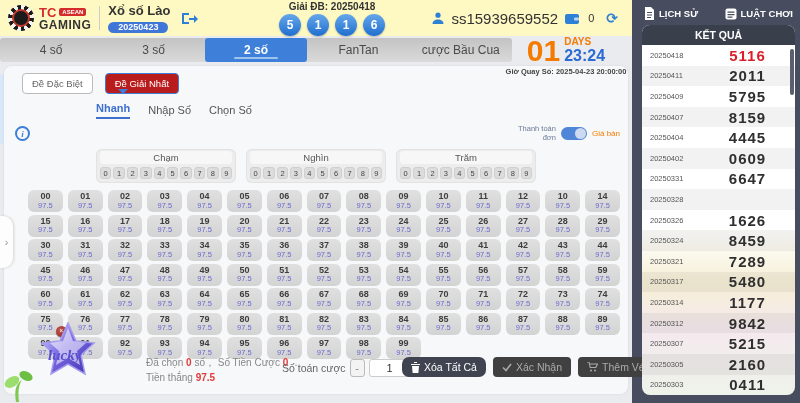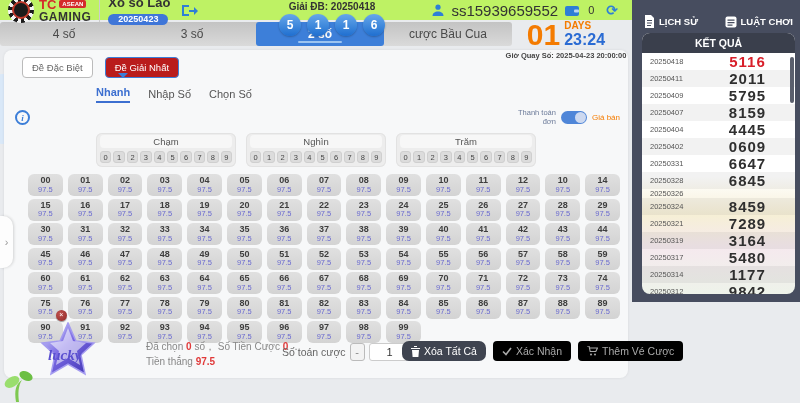--- a/index.html
+++ b/index.html
@@ -2,21 +2,21 @@
 <html><head>
 <meta charset="utf-8">
 <style>
   * { box-sizing: border-box; margin: 0; padding: 0; }
   html, body { width: 800px; height: 403px; overflow: hidden; }
   body { font-family: "Liberation Sans", "DejaVu Sans", sans-serif; background: #e9ebee; }
   .app { display: flex; width: 800px; height: 403px; }
   .main { position: relative; width: 632px; height: 403px; background: #e9ebee; }
 
   
-  .header { position: relative; display: flex; align-items: center; height: 20px; background: #bef264; padding: 0 8px; z-index: 5; }
+  .header { position: relative; display: flex; align-items: center; height: 36px; background: #fef9c3; padding: 0 8px; z-index: 5; }
   .chip { width: 26px; height: 26px; border-radius: 50%; background:
       repeating-conic-gradient(#f3f3f3 0 18deg, #1b1b1b 18deg 36deg); position: relative; flex: 0 0 auto; }
   .chip::after { content:""; position: absolute; inset: 4px; border-radius: 50%; background: #1b1b1b; border: 2px solid #c0392b; }
   .brand { margin-left: 5px; line-height: 1; }
   .brand-top { display: flex; align-items: center; gap: 3px; }
   .brand-tc { color: #d42b2b; font-weight: bold; font-size: 13px; }
   .brand-asean { background: #d42b2b; color: #fff; font-size: 6px; font-weight: bold; padding: 1px 3px; border-radius: 2px; }
   .brand-gaming { color: #333; font-weight: bold; font-size: 12px; letter-spacing: .5px; }
   .vdiv { width: 1px; height: 24px; background: #ccc; margin: 0 8px; }
   .lottery { line-height: 1; }
@@ -82,31 +82,31 @@
   .summary { position: absolute; left: 142px; top: 0; font-size: 10px; color: #888; line-height: 1.45; }
   .summary .red { color: #e03a3a; font-weight: bold; }
   .stake { position: absolute; left: 278px; top: 3px; display: flex; align-items: center; gap: 4px; }
   .stake-label { font-size: 10.5px; color: #666; }
   .step-btn { width: 15px; height: 18px; border: 1px solid #bbb; background: #f3f3f3; color: #888; font-size: 11px; display: flex; align-items: center; justify-content: center; border-radius: 3px; cursor: pointer; }
   .step-btn.plus { background: #d9534f; border-color: #c9443f; color: #fff; }
   .step-value { width: 42px; height: 18px; border: 1px solid #ccc; background: #fff; border-radius: 3px; font-size: 11px; color: #333; text-align: center; line-height: 17px; }
   .actions { position: absolute; left: 398px; top: 1px; display: flex; gap: 7px; }
   .act-btn { display: flex; align-items: center; gap: 4px; font-size: 10.5px; padding: 4px 9px; border-radius: 4px; cursor: pointer; white-space: nowrap; border: none; }
   .act-dark { background: #3f4450; color: #fff; border-radius: 7px; }
-  .act-disabled { background: #000000; color: #aaaaaa; }
+  .act-disabled { background: #404040; color: #aaaaaa; }
 
   
   .blob { position: absolute; left: -12px; top: 74px; width: 30px; height: 70px; background: #d9e8f8; border-radius: 16px; z-index: 0; }
   .stem { position: absolute; left: 10px; top: 200px; width: 2px; height: 172px; background: #ccd3cc; }
   .expander { position: absolute; left: 0; top: 216px; width: 13px; height: 52px; background: #fdfdfd; border-radius: 0 10px 10px 0; box-shadow: 1px 0 3px rgba(0,0,0,.15); display: flex; align-items: center; justify-content: center; color: #9a9a9a; font-size: 11px; cursor: pointer; z-index: 7; }
   .mascot { position: absolute; left: 32px; top: 322px; z-index: 6; }
   .sprout { position: absolute; left: 2px; top: 362px; z-index: 6; }
 
   
-  .sidebar { width: 168px; height: 302px; background: #474d5f; padding: 13px 5px 8px 10px; display: flex; flex-direction: column; }
+  .sidebar { width: 168px; height: 403px; background: #474d5f; padding: 5px 5px 8px 10px; display: flex; flex-direction: column; }
   .side-btns { display: flex; justify-content: space-between; padding: 2px 2px 5px 2px; }
   .side-btn { display: flex; align-items: center; gap: 4px; color: #fff; font-size: 9.5px; font-weight: bold; cursor: pointer; }
   .results-panel { flex: 1; background: #fdfdfd; border-radius: 8px; overflow: hidden; position: relative; display: flex; flex-direction: column;
       background: linear-gradient(180deg, #ffffff 0%, #ffffff 55%, #f6efd6 70%, #f5e9ee 82%, #eef3ea 100%); }
   .results-title { background: #3a3f4c; color: #fff; text-align: center; font-size: 10.5px; font-weight: bold; padding: 4px 0; }
   .results-list { flex: 1; display: flex; flex-direction: column; }
   .rrow { flex: 1; display: flex; align-items: center; padding: 0 6px 0 8px; }
   .rrow:nth-child(even) { background: rgba(0,0,0,.05); }
   .rdate { width: 56px; font-size: 7.5px; color: #555; }
   .rval { flex: 1; text-align: center; font-size: 15px; font-weight: bold; color: #2f2f2f; letter-spacing: 1px; }
@@ -170,20 +170,21 @@
         <span class="balance">0</span>
         <span class="refresh">⟳</span>
       </div>
     </div>
 
     <div class="tabrow">
       <div class="game-tabs" id="game-tabs">
           <div class="gtab">4 số</div>
           <div class="gtab">3 số</div>
           <div class="gtab active">2 số</div>
+          <div class="gtab">FanTan</div>
           <div class="gtab">cược Bầu Cua</div>
         </div>
       <div class="countdown">
         <div class="cd-main">
           <span class="cd-days">01</span>
           <span class="cd-col">
             <span class="cd-days-label">DAYS</span>
             <span class="cd-time">23:24</span>
           </span>
         </div>
@@ -786,36 +787,32 @@
           <div class="rrow">
             <span class="rdate">20250402</span>
             <span class="rval">0609</span>
           </div>
           <div class="rrow">
             <span class="rdate">20250331</span>
             <span class="rval">6647</span>
           </div>
           <div class="rrow">
             <span class="rdate">20250328</span>
-            <span class="rval">6845</span>
           </div>
           <div class="rrow">
             <span class="rdate">20250326</span>
+            <span class="rval">1626</span>
           </div>
           <div class="rrow">
             <span class="rdate">20250324</span>
             <span class="rval">8459</span>
           </div>
           <div class="rrow">
             <span class="rdate">20250321</span>
             <span class="rval">7289</span>
-          </div>
-          <div class="rrow">
-            <span class="rdate">20250319</span>
-            <span class="rval">3164</span>
           </div>
           <div class="rrow">
             <span class="rdate">20250317</span>
             <span class="rval">5480</span>
           </div>
           <div class="rrow">
             <span class="rdate">20250314</span>
             <span class="rval">1177</span>
           </div>
           <div class="rrow">

